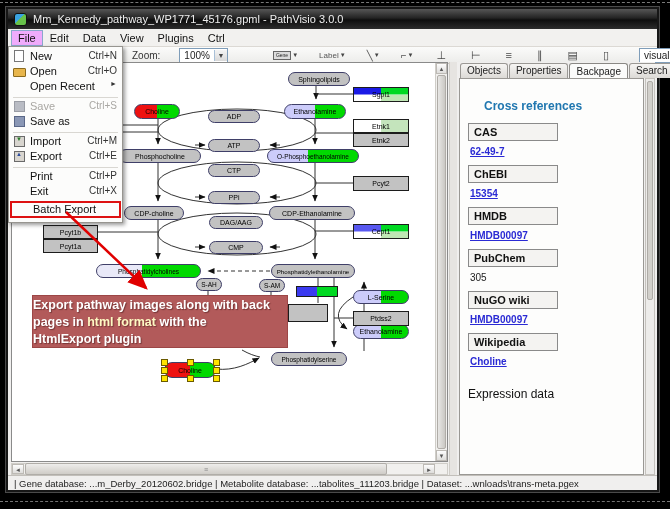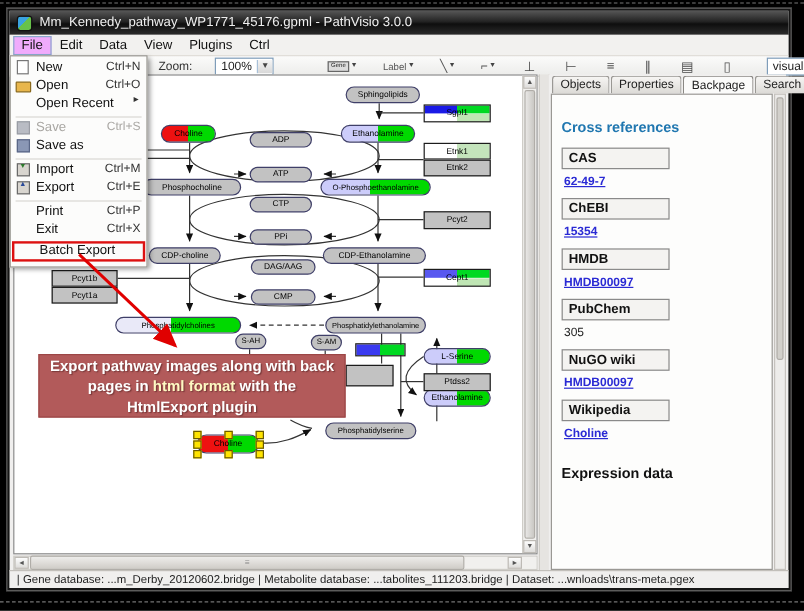--- a/index.html
+++ b/index.html
@@ -34,26 +34,26 @@
   .hscroll .gap{flex:1}
   .splitter{position:absolute;left:441px;top:53px;width:7px;height:413px;background:#e6e4e1;border-left:1px solid #cfcdc8;border-right:1px solid #cfcdc8}
   
   .panel{position:absolute;left:449px;top:53px;right:2px;bottom:15px;background:#f0efee;font-size:10px}
   .tabs{display:flex;height:16px;align-items:flex-end;padding-left:3px;gap:1px}
   .tab{background:linear-gradient(#f6f5f3,#dcdad6);border:1px solid #9a9894;border-bottom:none;border-radius:3px 3px 0 0;padding:1px 6px 2px;font-size:10px;color:#222}
   .tab.active{background:#fbfbfa;padding-top:2px;position:relative;top:1px;border-color:#8a8884}
   .panel-body{position:absolute;left:2px;right:11px;top:16px;bottom:0;background:#fdfdfc;border:1px solid #9a9894;padding:6px 8px;box-sizing:border-box;overflow:hidden}
   .panel-scroll{position:absolute;right:0;top:16px;bottom:0;width:10px;background:#edecea;border:1px solid #c5c2bd;box-sizing:border-box}
   .panel-scroll .thumb{position:absolute;left:1px;right:1px;top:2px;height:55%;background:#d2d0cb;border:1px solid #aeaba6;border-radius:2px}
-  .bp-heading{color:#2077b0;font-weight:bold;font-size:12px;margin:14px 0 10px}
+  .bp-heading{color:#2077b0;font-weight:bold;font-size:12px;margin:14px 16px 10px}
   .bp-section{margin-bottom:6px}
   .bp-head{display:inline-block;min-width:78px;background:#f4f3f1;border:1px solid #8a8a8a;font-weight:bold;font-size:11px;color:#111;padding:2px 5px;margin-bottom:5px}
   .bp-link{color:#2a2ad4;font-weight:bold;font-size:10px;text-decoration:underline;margin:0 0 8px 2px;cursor:pointer}
   .bp-plain{color:#222;font-size:10px;margin:0 0 8px 2px}
-  .bp-footer{font-weight:bold;font-size:12px;color:#111;margin-top:20px}
+  .bp-footer{font-weight:normal;font-size:12px;color:#111;margin-top:20px}
   
   .statusbar{position:absolute;left:0;right:0;bottom:0;height:14px;background:#f0efee;border-top:1px solid #c2bfba;font-size:9.5px;color:#222;display:flex;align-items:center;padding-left:6px;white-space:nowrap;overflow:hidden}
   
   .filemenu{position:absolute;left:0;top:37px;width:113px;background:#fcfcfb;border:1px solid #979590;box-shadow:2px 2px 4px rgba(0,0,0,.4);z-index:50;padding:3px 0;font-size:11px}
   .fm-item{display:flex;height:15px;padding:0 5px 0 3px;color:#111}
   .fm-item .mic{width:14px;height:11px;margin-right:4px;flex:0 0 auto;position:relative}
   .fm-item .lab{flex:1;white-space:nowrap}
   .fm-item .sc{color:#333;font-size:10px;margin-left:6px}
   .fm-item.disabled .lab,.fm-item.disabled .sc{color:#a9a7a3}
   .fm-item .sub{font-size:7px;color:#333}
@@ -64,21 +64,21 @@
   .mic-save:before,.mic-saveas:before{content:"";position:absolute;left:2px;top:1px;width:9px;height:9px;background:#8a97b5;border:1px solid #5a6787}
   .mic-save:before{background:#b9bcc4;border-color:#9a9da5}
   .mic-import:before,.mic-export:before{content:"";position:absolute;left:2px;top:1px;width:9px;height:9px;background:#d8d5cf;border:1px solid #6a6a6a}
   .mic-import:after{content:"▼";position:absolute;left:4px;top:1px;font-size:6px;color:#2a7a2a}
   .mic-export:after{content:"▲";position:absolute;left:4px;top:1px;font-size:6px;color:#2a4a9a}
   
   .pnode{position:absolute;display:flex;align-items:center;justify-content:center;font-size:7px;color:#000;box-sizing:border-box;z-index:5;white-space:nowrap}
   .pill{border:1px solid #3f3f68;border-radius:8px}
   .gene{border:1px solid #1c1c1c}
   .handle{position:absolute;width:5px;height:5px;background:#ffe400;border:1px solid #6a5a00;z-index:6}
-  .annot{position:absolute;left:20px;top:232px;width:256px;height:53px;background:#b25a5a;border:1px solid #9c4646;z-index:10;color:#fff;font-weight:bold;font-size:12.5px;text-align:center;line-height:17px;padding-top:1px;box-sizing:border-box;text-shadow:1px 1px 1px rgba(60,20,20,.5)}
+  .annot{position:absolute;left:20px;top:232px;width:256px;height:53px;background:#b25a5a;border:1px solid #9c4646;z-index:10;color:#fff;font-weight:bold;font-size:12.5px;text-align:left;line-height:17px;padding-top:1px;box-sizing:border-box;text-shadow:1px 1px 1px rgba(60,20,20,.5)}
   .annot .grn{color:#fef9c3}
   svg.net{position:absolute;left:0;top:0;z-index:1}
   svg.overlay{position:absolute;left:0;top:0;z-index:60;pointer-events:none}
 </style>
 </head>
 <body>
 
 <div class="desk-dash" style="left:0;top:2px;width:670px"></div>
 <div class="desk-dash" style="left:0;top:501px;width:670px"></div>
 

